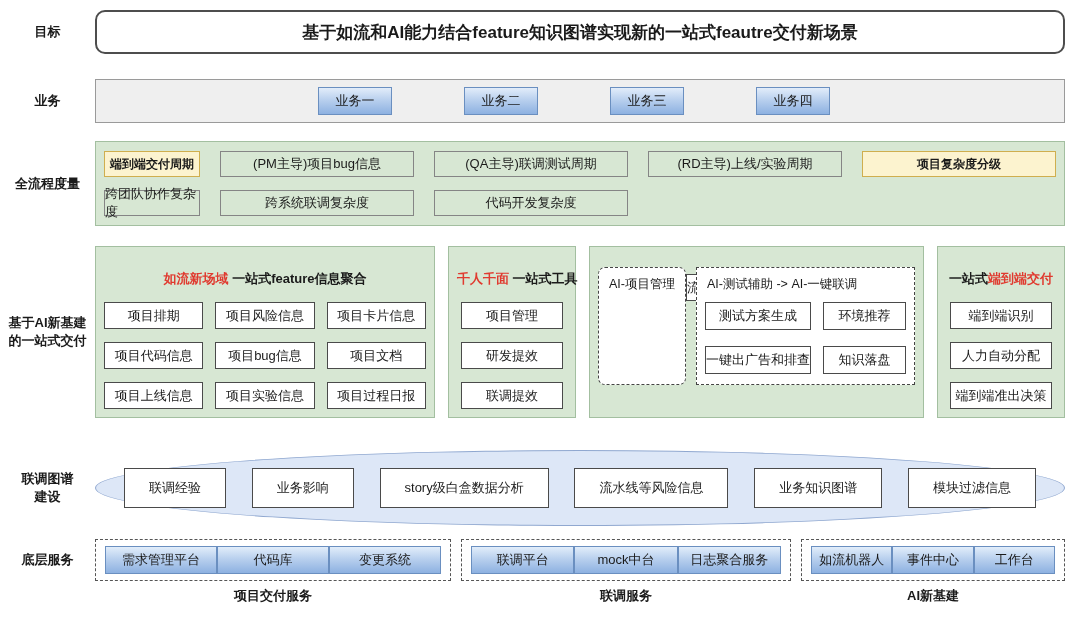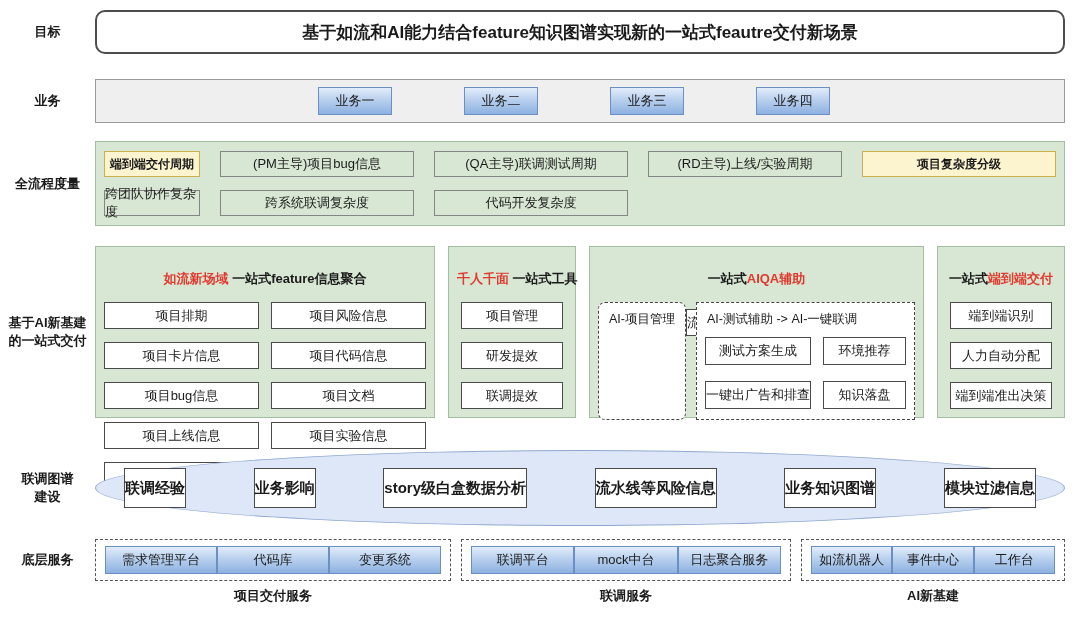--- a/index.html
+++ b/index.html
@@ -59,21 +59,21 @@
   
   .row-delivery{margin-top:20px;}
   .row-delivery .content{display:flex;gap:13px;}
   .panel{height:172px;padding:20px 8px;box-sizing:border-box;}
   .p1{width:340px;}
   .p2{width:128px;}
   .p3{flex:1;}
   .p4{width:128px;}
   .panel-title{text-align:center;font-size:13px;font-weight:bold;margin:3px 0 14px;white-space:nowrap;}
   .red{color:#e03a2f;}
-  .p1-grid{display:grid;grid-template-columns:repeat(2,1fr);gap:13px 12px;}
+  .p1-grid{display:grid;grid-template-columns:repeat(3,1fr);gap:13px 12px;}
   .white-box{
     background:#fff;border:1.5px solid #4a4a4a;height:27px;box-sizing:border-box;
     display:flex;align-items:center;justify-content:center;font-size:13px;white-space:nowrap;
   }
   .v-col{display:flex;flex-direction:column;gap:13px;padding:0 4px;}
   .p3-body{display:flex;gap:10px;}
   .dashed-box{
     background:#fff;border:1.5px dashed #444;box-sizing:border-box;
     padding:6px 8px;min-height:118px;
   }
@@ -87,21 +87,21 @@
   .row-graph{margin-top:32px;}
   .ellipse{
     height:76px;box-sizing:border-box;border-radius:50%;
     background:#dde7f7;border:1px solid #90a8d0;
     display:flex;align-items:center;justify-content:space-between;
     padding:0 28px;gap:16px;
   }
   .graph-box{
     background:#fff;border:1.5px solid #4a4a4a;height:40px;box-sizing:border-box;
     display:flex;align-items:center;justify-content:center;
-    font-size:15px;padding:0 0;white-space:nowrap;font-weight:bold;
+    font-size:13px;padding:0 24px;white-space:nowrap;
   }
 
   
   .row-services{margin-top:13px;}
   .row-services .content{display:flex;gap:10px;}
   .svc-group{
     border:1.5px dashed #555;box-sizing:border-box;height:42px;
     padding:6px 9px;display:flex;align-items:center;
   }
   .g1{width:356px;}
@@ -182,23 +182,20 @@
         <span class="red">千人千面</span><span> 一站式工具</span>
       </div>
       <div class="v-col">
         <div class="white-box">项目管理</div>
         <div class="white-box">研发提效</div>
         <div class="white-box">联调提效</div>
       </div>
     </div>
 
     <div class="panel panel-green p3">
-      <div class="panel-title">
-        <span>一站式</span><span class="red">AIQA辅助</span>
-      </div>
       <div class="p3-body">
         <div class="dashed-box sub1">
           <div class="sub-title">AI-项目管理</div>
           <div class="white-box">流程管理</div>
           <div class="white-box">统筹盯盘</div>
         </div>
         <div class="dashed-box sub2">
           <div class="sub-title">AI-测试辅助 -&gt; AI-一键联调</div>
           <div class="sub2-grid">
             <div class="white-box">测试方案生成</div>

